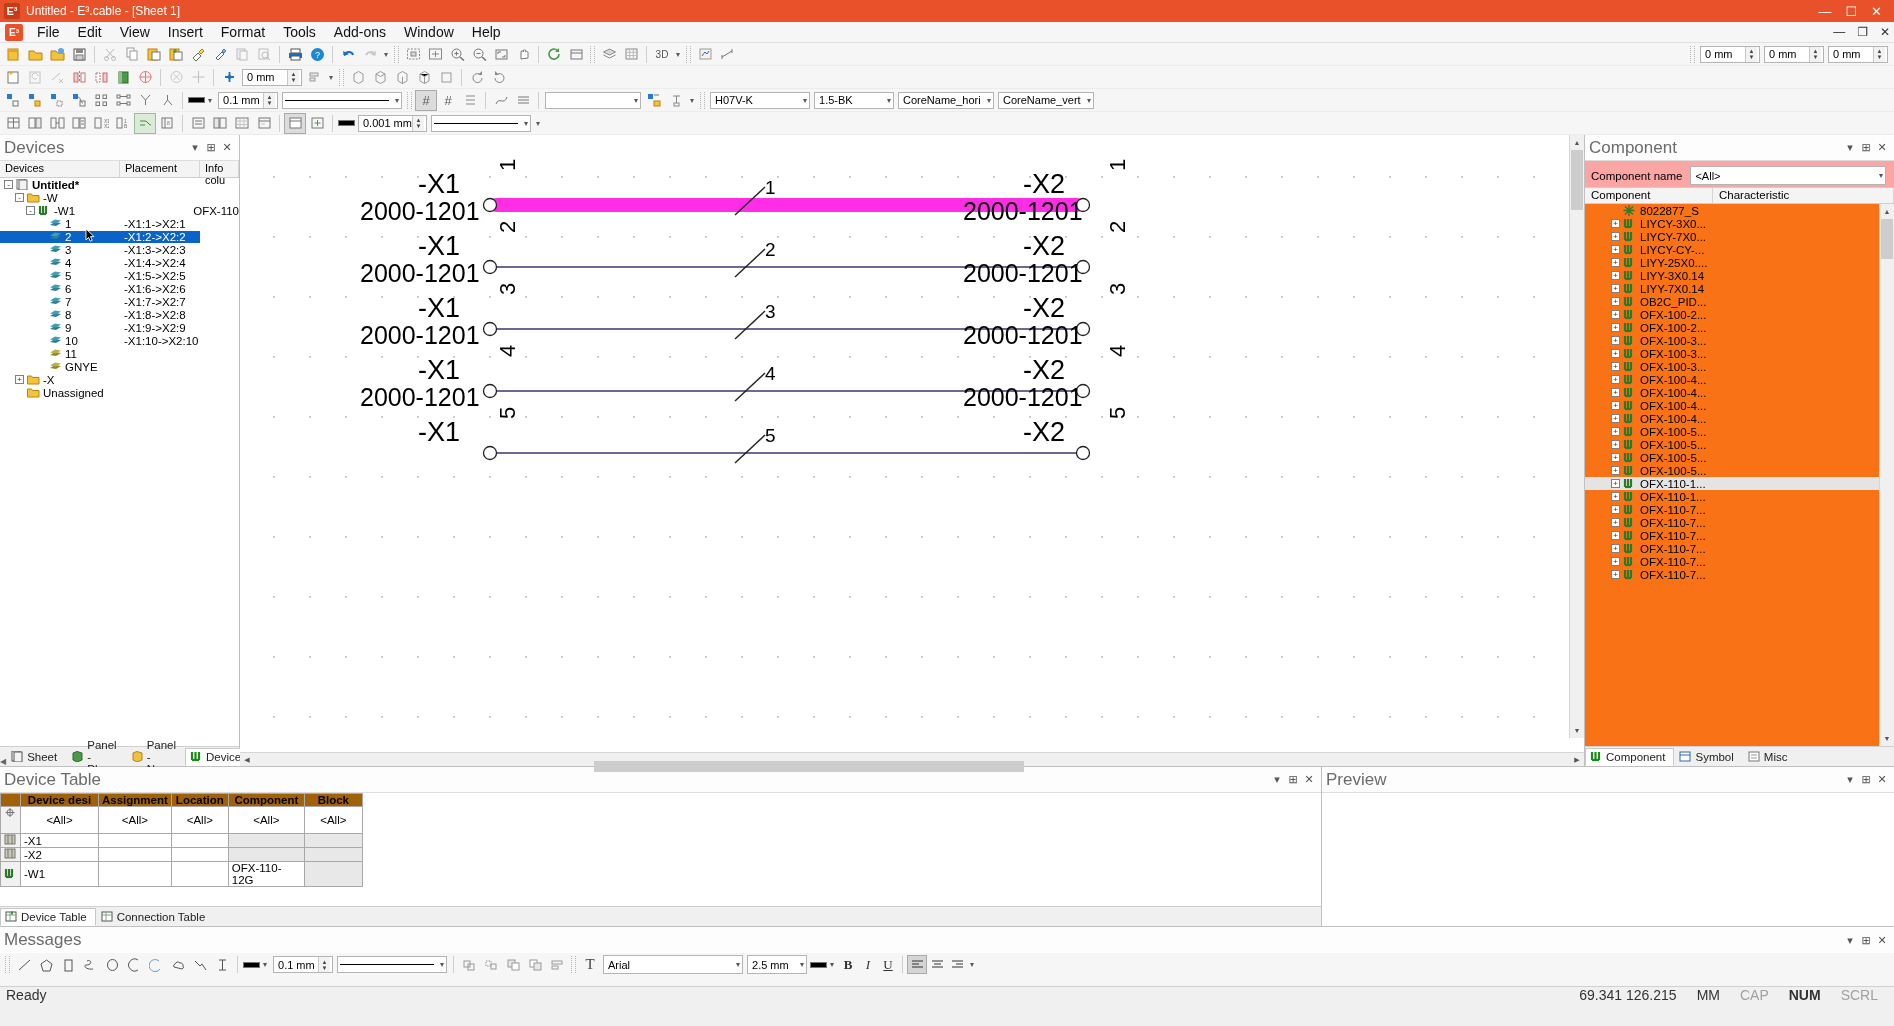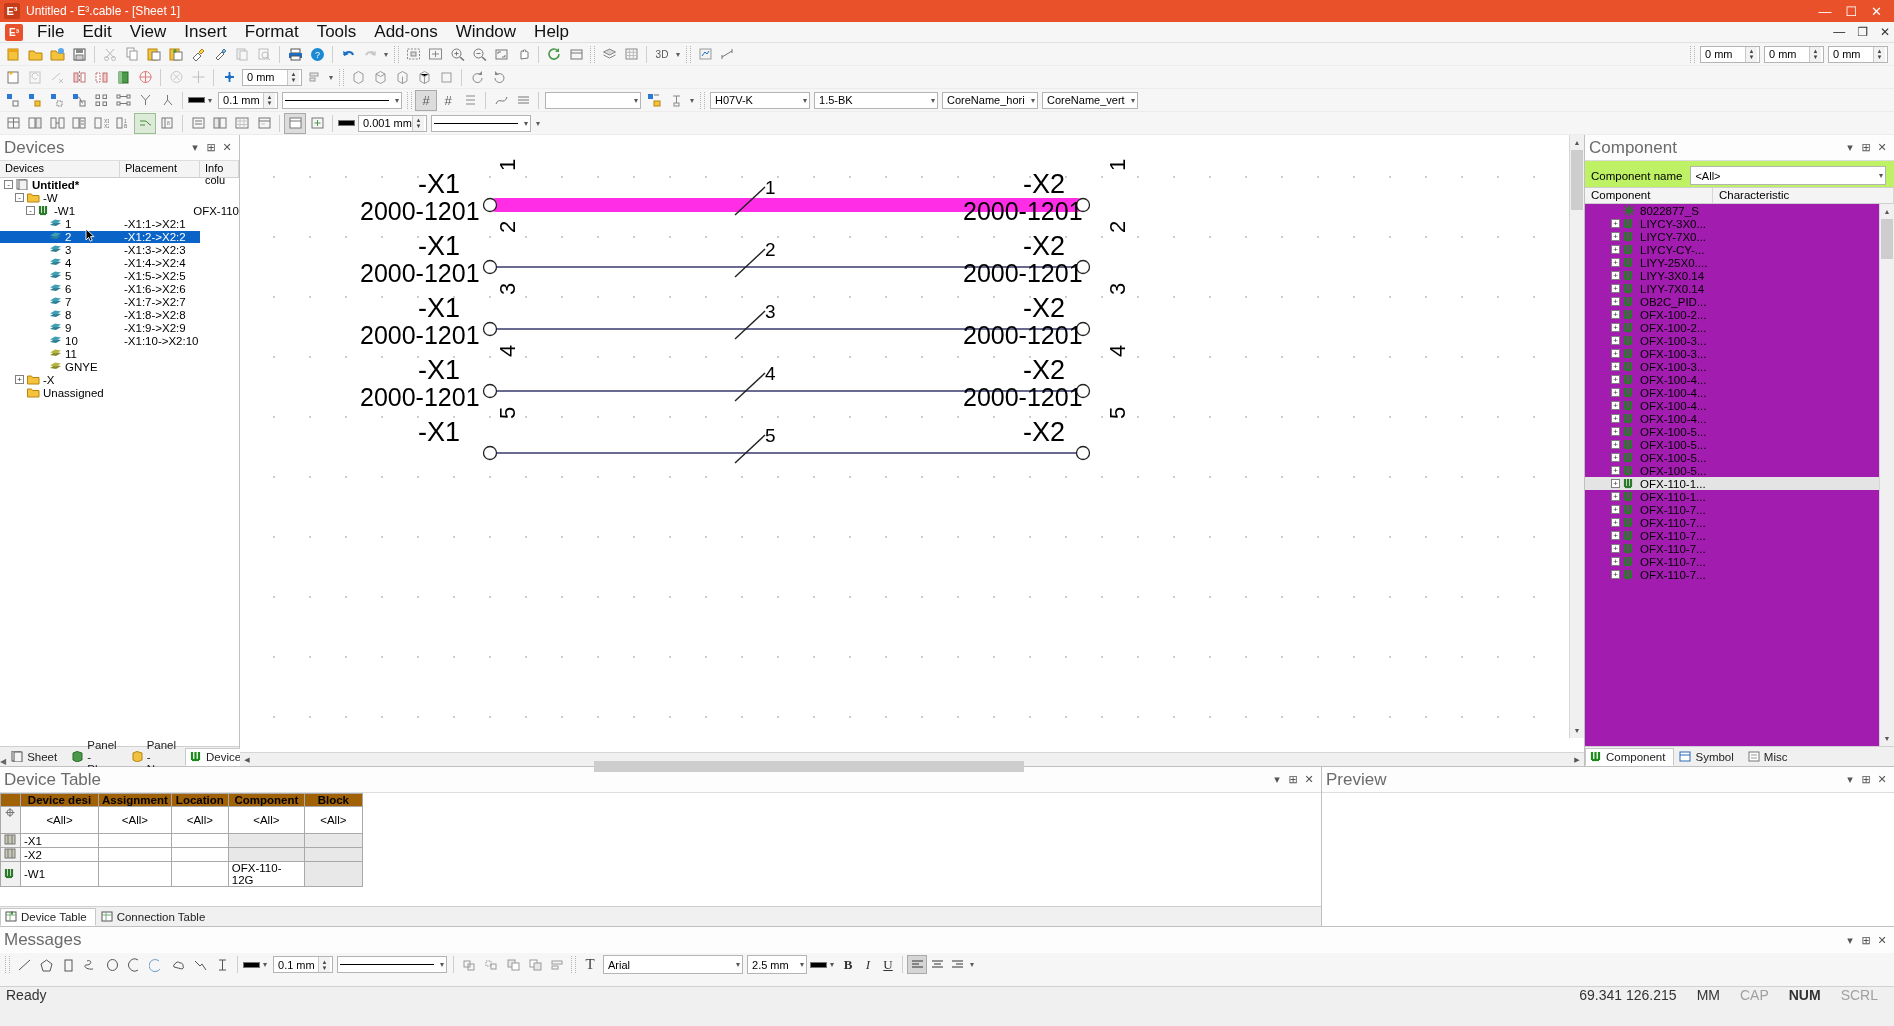--- a/index.html
+++ b/index.html
@@ -25,21 +25,21 @@
   .titlebar .ttl { flex:1; }
   .titlebar .wbtns { display:flex; gap:14px; padding-right:8px; font-size:13px; }
   .titlebar .wbtns span { cursor:default; }
   
   .menubar {
     height:21px; background:#f6f6f6; display:flex; align-items:center;
     border-bottom:1px solid #e0e0e0; position:relative;
   }
   .menubar .mico{width:18px;height:17px;margin:0 5px;background:#e8512a;color:#fff;
     font-size:10px;font-weight:bold;text-align:center;line-height:17px;border-radius:2px;}
-  .menubar .mi { padding:2px 9px; font-size:17px; color:#111; }
+  .menubar .mi { padding:2px 9px; font-size:14px; color:#111; }
   .menubar .mwin { position:absolute; right:4px; display:flex; gap:12px; color:#333; font-size:12px;}
   
   .tbrow {
     height:23px; background:#f6f6f6; display:flex; align-items:center;
     border-bottom:1px solid #ececec; padding-left:2px; gap:0px;
   }
   .tbtn {
     width:22px;height:21px; display:inline-flex;align-items:center;justify-content:center;
     font-size:13px; color:#5a5a5a;
   }
@@ -114,32 +114,32 @@
   .hscroll .lft,.hscroll .rgt{width:14px;text-align:center;font-size:7px;color:#555;}
   .hscroll .track{flex:1;position:relative;}
   .hscroll .thumb{position:absolute;left:340px;width:430px;top:1px;height:11px;background:#cdcdcd;}
   
   .sheettabs{height:20px;background:#f0f0f0;display:flex;align-items:flex-end;border-top:1px solid #d0d0d0;}
   .stab{display:flex;align-items:center;height:18px;padding:0 8px 0 4px;font-size:11.5px;
     border:1px solid transparent;gap:3px;color:#222;}
   .stab.active{background:#fff;border:1px solid #c8c8c8;border-bottom:1px solid #fff;}
   
   .dock-right{width:310px;background:#f6f6f6;border-left:1px solid #c0c0c0;display:flex;flex-direction:column;}
-  .cmp-search{padding:5px 6px 2px 6px;background:#bef264;}
+  .cmp-search{padding:5px 6px 2px 6px;background:#fca5a5;}
   .cmp-row{display:flex;align-items:center;gap:6px;}
   .cmp-row label{font-size:11.5px;}
   .cmp-row .combo{flex:1;height:19px;}
   .resetwrap{display:flex;justify-content:flex-end;padding:5px 6px 6px 0;}
   .resetbtn{font-size:11.5px;padding:2px 22px;border:1px solid #2a6fb5;background:#f0f0f0;
     outline:1px solid #2a6fb5;}
   .lst-head{display:flex;height:17px;background:#f4f4f4;border-top:1px solid #cfcfcf;
     border-bottom:1px solid #cfcfcf;font-size:11.5px;}
   .lst-head div{padding:1px 6px;border-right:1px solid #d6d6d6;}
   .lh1{width:128px;} .lh2{flex:1;}
-  .cmp-list{flex:1;background:#a21caf;overflow:hidden;position:relative;font-size:11.5px;}
+  .cmp-list{flex:1;background:#f97316;overflow:hidden;position:relative;font-size:11.5px;}
   .crow{display:flex;height:13px;align-items:center;padding-left:26px;white-space:nowrap;}
   .crow.hl{background:#e4e4e4;}
   .cicon{width:13px;height:12px;margin-right:4px;flex:none;}
   .cmp-bottom-tabs{height:20px;background:#f0f0f0;display:flex;align-items:flex-end;border-top:1px solid #d0d0d0;}
   
   .bottom { display:flex; height:160px; border-top:1px solid #c0c0c0;}
   .dt-pane{width:1322px;background:#fff;display:flex;flex-direction:column;border-right:1px solid #c0c0c0;}
   .dt-table{font-size:11.5px;}
   .dt-table table{border-collapse:collapse;}
   .dt-table th,.dt-table td{border:1px solid #a9a9a9;height:13px;padding:0 3px;font-weight:normal;}
@@ -613,21 +613,21 @@
         <path d="M4 3h7M7.5 3v7" stroke="#888"></path>
         <rect x="5" y="10" width="5" height="3" fill="none" stroke="#888"></rect>
       </svg>
     </div>
   <div class="tbtn" style="width:10px;font-size:8px;">▾</div>
   <div class="grip"></div>
   <div class="combo" style="width:100px;">
     <span class="cv">H07V-K</span>
     <span class="cr">▾</span>
   </div>
-  <div class="combo" style="width:124px;">
+  <div class="combo" style="width:80px;">
     <span class="cv">1.5-BK</span>
     <span class="cr">▾</span>
   </div>
   <div class="combo" style="width:96px;">
     <span class="cv">CoreName_hori</span>
     <span class="cr">▾</span>
   </div>
   <div class="combo" style="width:96px;">
     <span class="cv">CoreName_vert</span>
     <span class="cr">▾</span>

